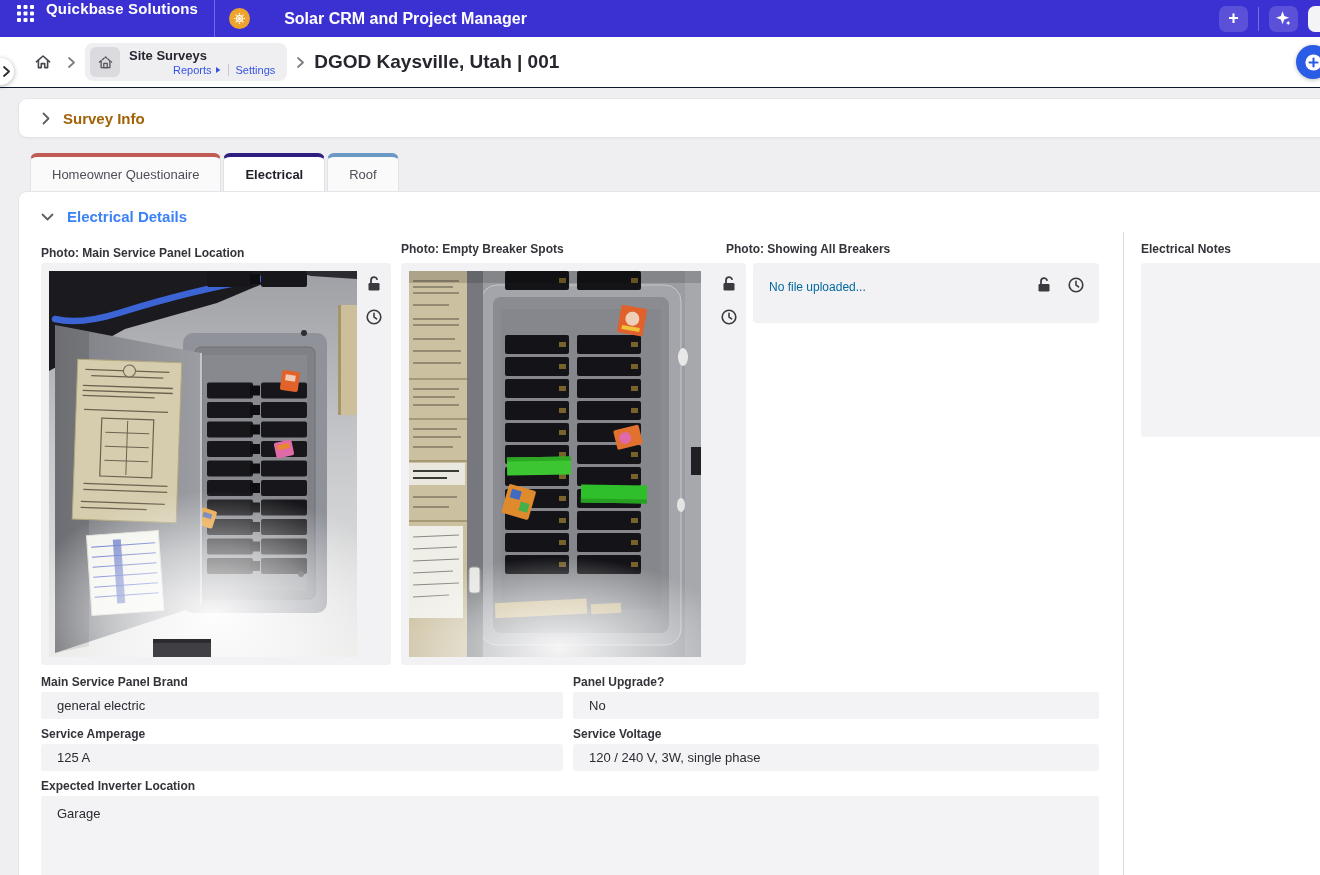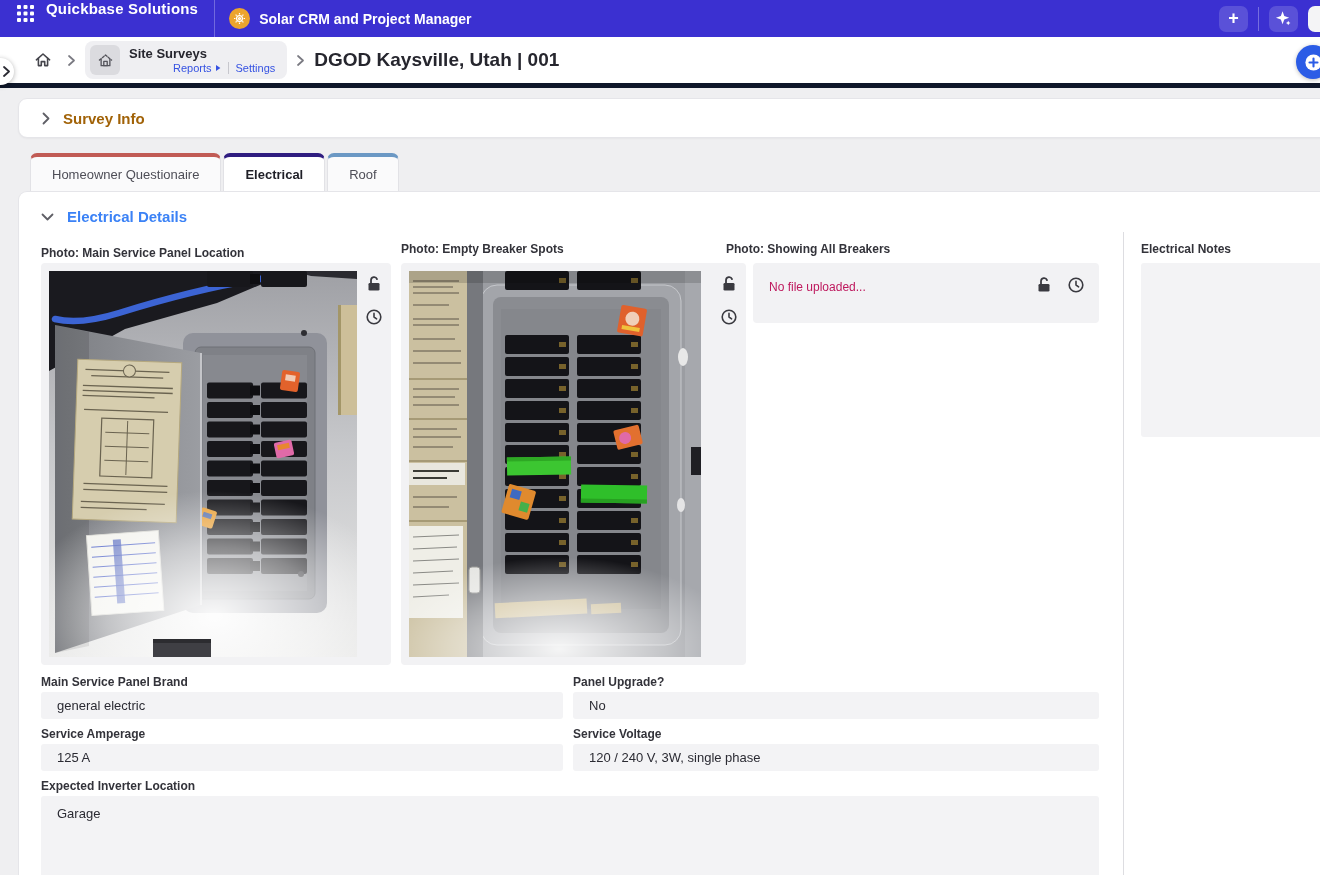--- a/index.html
+++ b/index.html
@@ -8,31 +8,31 @@
 
   
   .topbar { position:absolute; left:0; top:0; width:100%; height:37px; background:#3B30D1;
             display:flex; color:#fff; }
   .apps-btn { width:34px; height:26px; margin-left:8px; display:flex; align-items:center; justify-content:center;
               border-radius:6px; cursor:pointer; }
   .company { font-size:15px; font-weight:bold; letter-spacing:.2px; margin-left:4px; cursor:pointer; }
   .nav-divider { width:1px; height:37px; background:rgba(255,255,255,.28); margin-left:16px; }
   .app-chip { display:flex; align-items:center; gap:9px; margin-left:14px; cursor:pointer; }
   .app-icon { width:21px; height:21px; border-radius:50%; background:#ECA42D; display:flex; align-items:center; justify-content:center; }
-  .app-name { font-size:14px; font-weight:bold; }
+  .app-name { font-size:16px; font-weight:bold;margin-left:25px; }
   .topbar-right { margin-left:auto; display:flex; align-items:center; height:100%; }
   .tb-btn { width:29px; height:26px; border-radius:7px; background:rgba(255,255,255,.16);
             display:flex; align-items:center; justify-content:center; cursor:pointer; }
   .tb-plus { font-size:18px; font-weight:bold; line-height:1; padding-bottom:2px; }
   .tb-sep { width:1px; height:24px; background:rgba(255,255,255,.30); margin:0 10px; }
   .edge-btn { width:26px; height:26px; border-radius:7px; background:#F4F4F6; margin-left:10px; margin-right:-14px; cursor:pointer; }
 
   
   .crumbbar { position:absolute; left:0; top:37px; width:100%; height:51px; background:#fff;
-              border-bottom:5px solid #0f172a; display:flex; align-items:center; padding-left:28px; }
+              border-bottom:1px solid #0f172a; display:flex; align-items:center; padding-left:28px; }
   .icon-btn { width:30px; height:30px; display:flex; align-items:center; justify-content:center; border-radius:6px; cursor:pointer; }
   .crumb-chev { margin:0 10px; display:flex; }
   .table-group { display:flex; align-items:center; gap:9px; background:#EFEFF2; border-radius:8px;
                  padding:4px 12px 4px 5px; cursor:pointer; }
   .table-tile { width:30px; height:30px; background:#DBDBDF; border-radius:6px; display:flex; align-items:center; justify-content:center; }
   .table-name { font-size:13px; font-weight:bold; color:#26262E; line-height:14px; }
   .table-links { display:flex; align-items:center; gap:7px; margin-top:1px;padding-left:44px; }
   .blue-link { font-size:11px; color:#3552E2; display:flex; align-items:center; gap:3px; cursor:pointer; }
   .link-sep { width:1px; height:12px; background:#C7C7CD; }
   .record-title { font-size:19px; font-weight:bold; color:#26262E; }
@@ -62,21 +62,21 @@
   .section-head { position:absolute; left:22px; top:16px; display:flex; align-items:center; gap:13px; cursor:pointer; }
   .section-title { font-size:15px; font-weight:bold; color:#3b82f6; }
   .v-divider { position:absolute; left:1104px; top:40px; bottom:0; width:1px; background:#DDDDE1; }
 
   .fld-label { font-size:12px; font-weight:bold; color:#33333A; margin-bottom:3px; line-height:13px; }
   .photo-box { position:absolute; background:#F2F2F4; border-radius:4px; }
   .photo-img { position:absolute; left:8px; top:8px; cursor:pointer; }
   .icon-col { position:absolute; top:11px; right:7px; display:flex; flex-direction:column; gap:13px; }
   .icon-row { position:absolute; top:12px; right:13px; display:flex; flex-direction:row; gap:12px; }
   .att-btn { width:20px; height:20px; display:flex; align-items:center; justify-content:center; cursor:pointer; }
-  .nofile { position:absolute; left:16px; top:17px; font-size:12px; color:#be185d; }
+  .nofile { position:absolute; left:16px; top:17px; font-size:12px; color:#0369a1; }
 
   .fld { position:absolute; }
   .fld-value { background:#F3F3F5; border-radius:3px; font-size:13px; color:#2B2B33;
                padding-left:16px; height:27px; line-height:27px; white-space:nowrap; overflow:hidden; }
   .fld-value.area { height:auto; line-height:18px; padding:9px 16px; white-space:normal; }
 
   .lbl { position:absolute; font-size:12px; font-weight:bold; color:#33333A; }
 </style>
 </head>
 <body>

